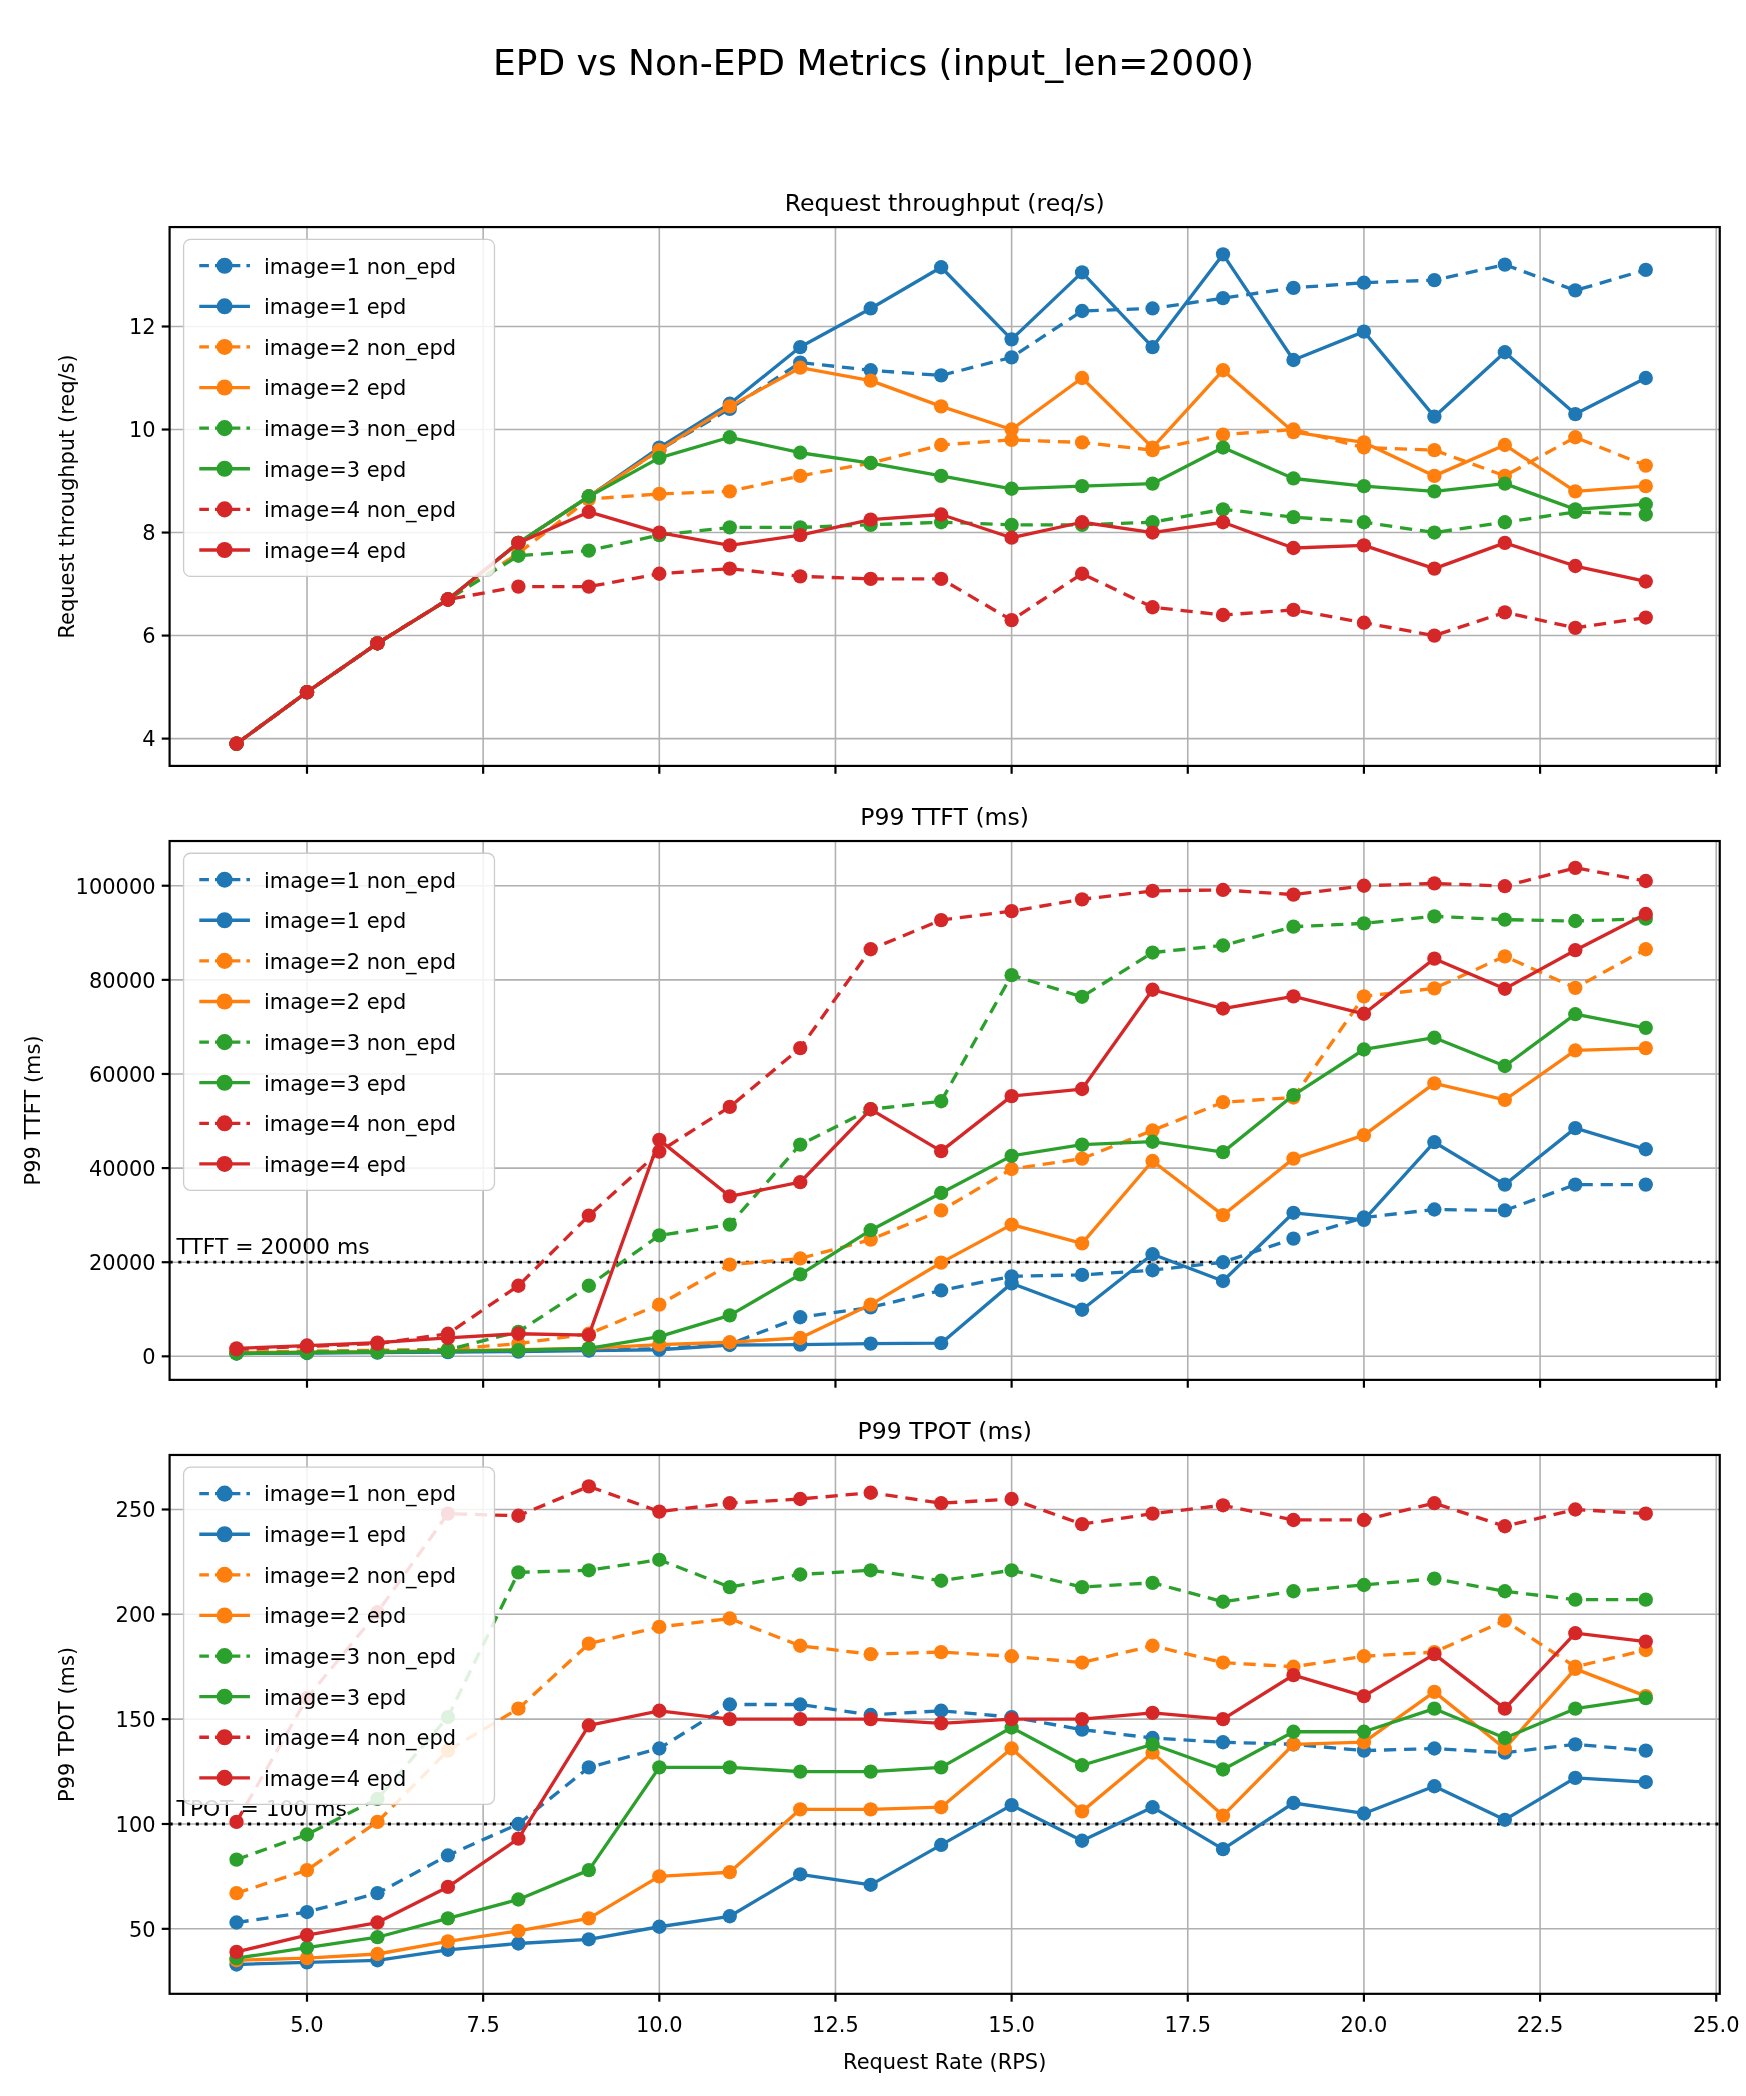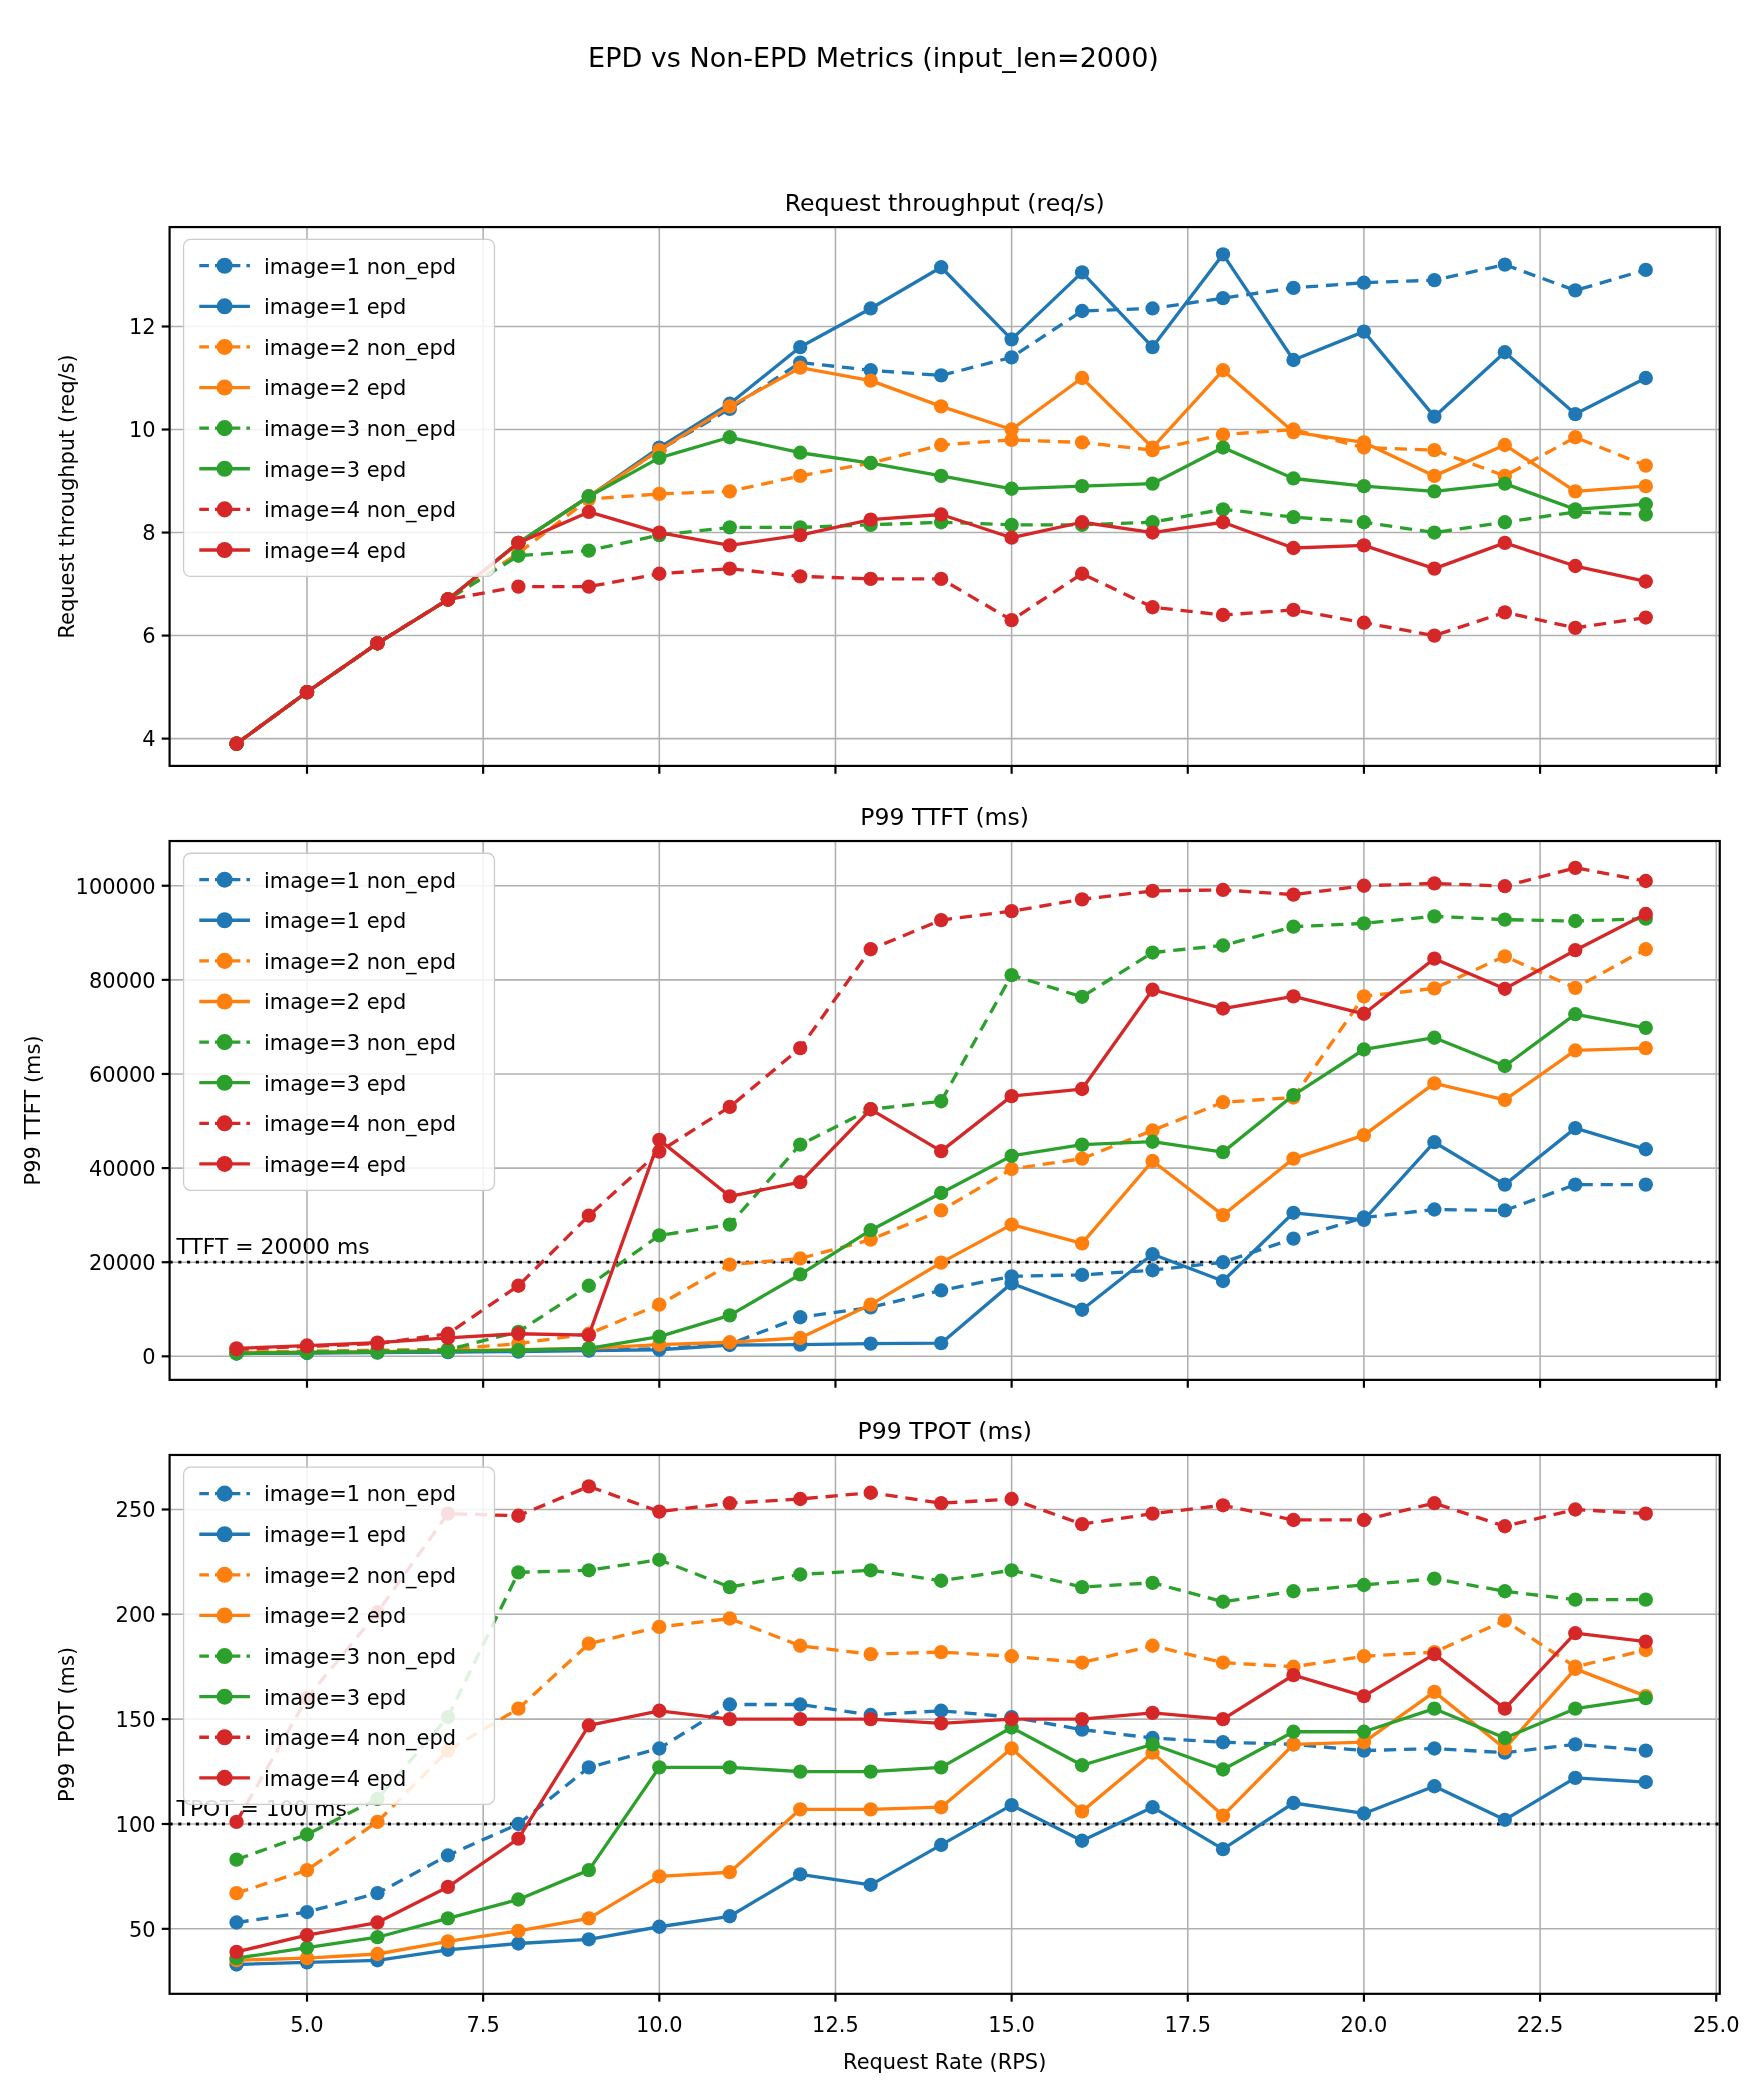--- a/index.html
+++ b/index.html
@@ -1,19 +1,19 @@
 <!DOCTYPE html>
 <html style="font-size:14px"><head>
 <meta charset="utf-8">
 <style>
   html,body{margin:0;padding:0;background:#ffffff;}
   #figure{position:relative;width:1747px;height:2096px;background:#ffffff;
           font-family:"DejaVu Sans","Liberation Sans",sans-serif;}
   #figure-title{position:absolute;top:42px;left:0;width:1747px;text-align:center;
-                font-size:27px;color:#000;}
+                font-size:36px;color:#000;}
   svg text{font-family:"DejaVu Sans","Liberation Sans",sans-serif;fill:#000;}
 </style>
 </head>
 <body>
 
 <div id="figure">
   <div id="figure-title">EPD vs Non-EPD Metrics (input_len=2000)</div>
   <svg id="chart-svg" width="1747" height="2096" viewBox="0 0 2000 2400">
       <g>
         <clipPath id="clip0">

